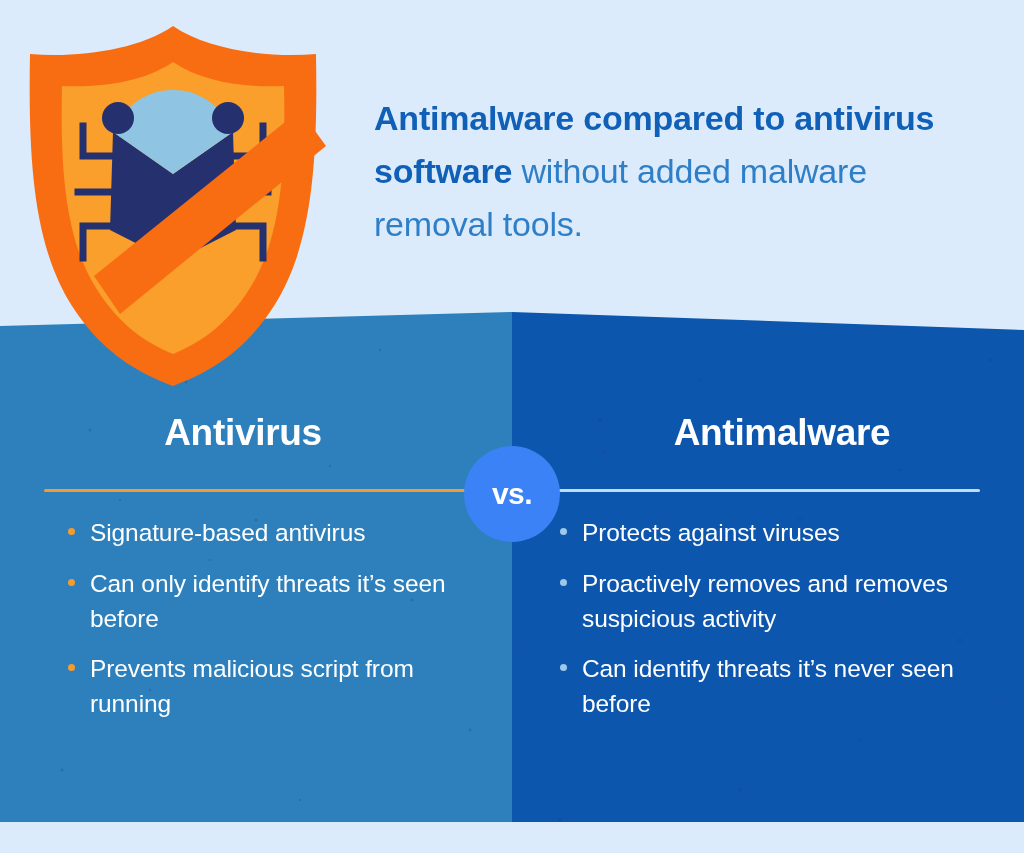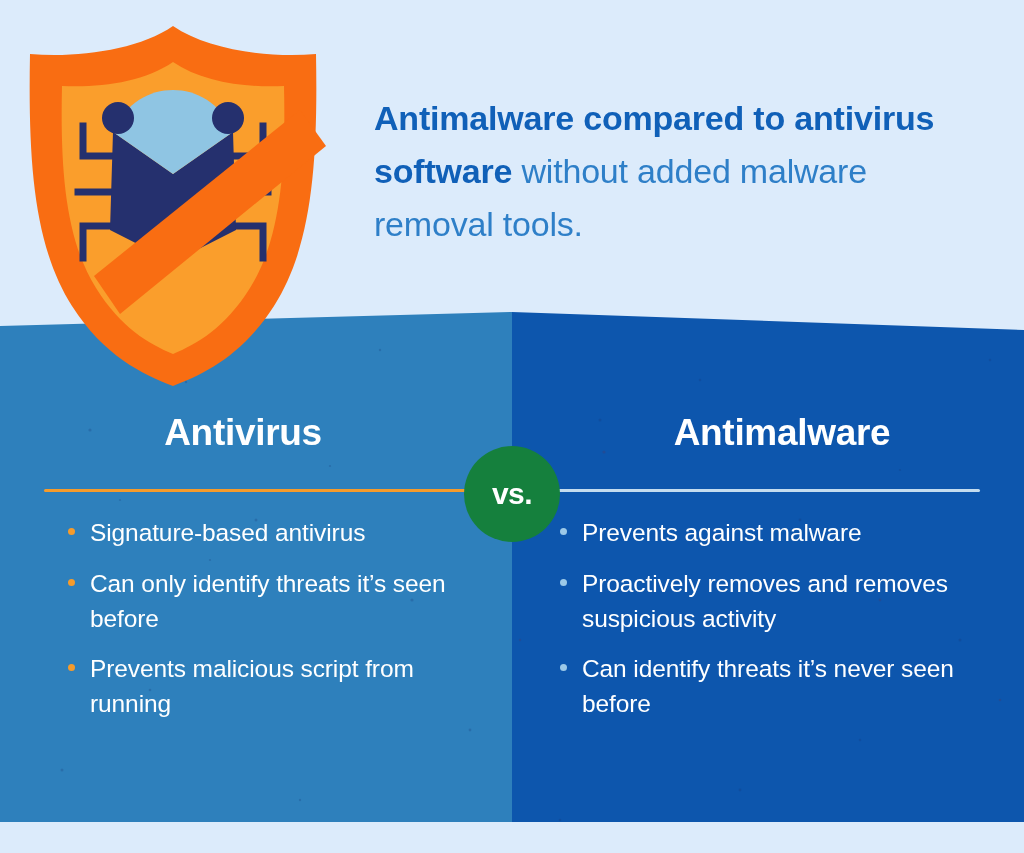--- a/index.html
+++ b/index.html
@@ -61,21 +61,21 @@
   .bullet::before{
     content:"";position:absolute;left:4px;top:12px;
     width:7px;height:7px;border-radius:50%;
   }
   .col-left .bullet::before{background:#f59b2c;}
 
   
   .vs-badge{
     position:absolute;left:464px;top:446px;
     width:96px;height:96px;border-radius:50%;
-    background:#15803d;
+    background:#3b82f6;
     display:flex;align-items:center;justify-content:center;
     color:#ffffff;font-size:30px;font-weight:700;letter-spacing:-0.5px;
     z-index:6;
   }
 
   
   .speckle{
     position:absolute;left:0;top:0;width:1024px;height:853px;
     pointer-events:none;opacity:.5;z-index:4;
   }
@@ -166,21 +166,21 @@
       <li class="bullet" data-name="list-item">Can only identify threats it’s seen before</li>
       <li class="bullet" data-name="list-item">Prevents malicious script from running</li>
     </ul>
   </div>
 
   <div class="col col-right" data-name="column-antimalware">
     <div class="col-title" data-name="column-title-antimalware">Antimalware</div>
     <div class="rule" data-name="column-divider-right"></div>
   </div>
   <ul class="bullets" data-name="bullet-list-antimalware">
-    <li class="bullet" data-name="list-item">Prevents against malware</li>
+    <li class="bullet" data-name="list-item">Protects against viruses</li>
     <li class="bullet" data-name="list-item">Proactively removes and removes suspicious activity</li>
     <li class="bullet" data-name="list-item">Can identify threats it’s never seen before</li>
   </ul>
 
   <style>
     ul[data-name="bullet-list-antimalware"]{left:556px;width:430px;top:516px;}
     ul[data-name="bullet-list-antimalware"] .bullet::before{background:#9cc9e8;}
   </style>
 
   <div class="vs-badge" data-name="vs-badge">

